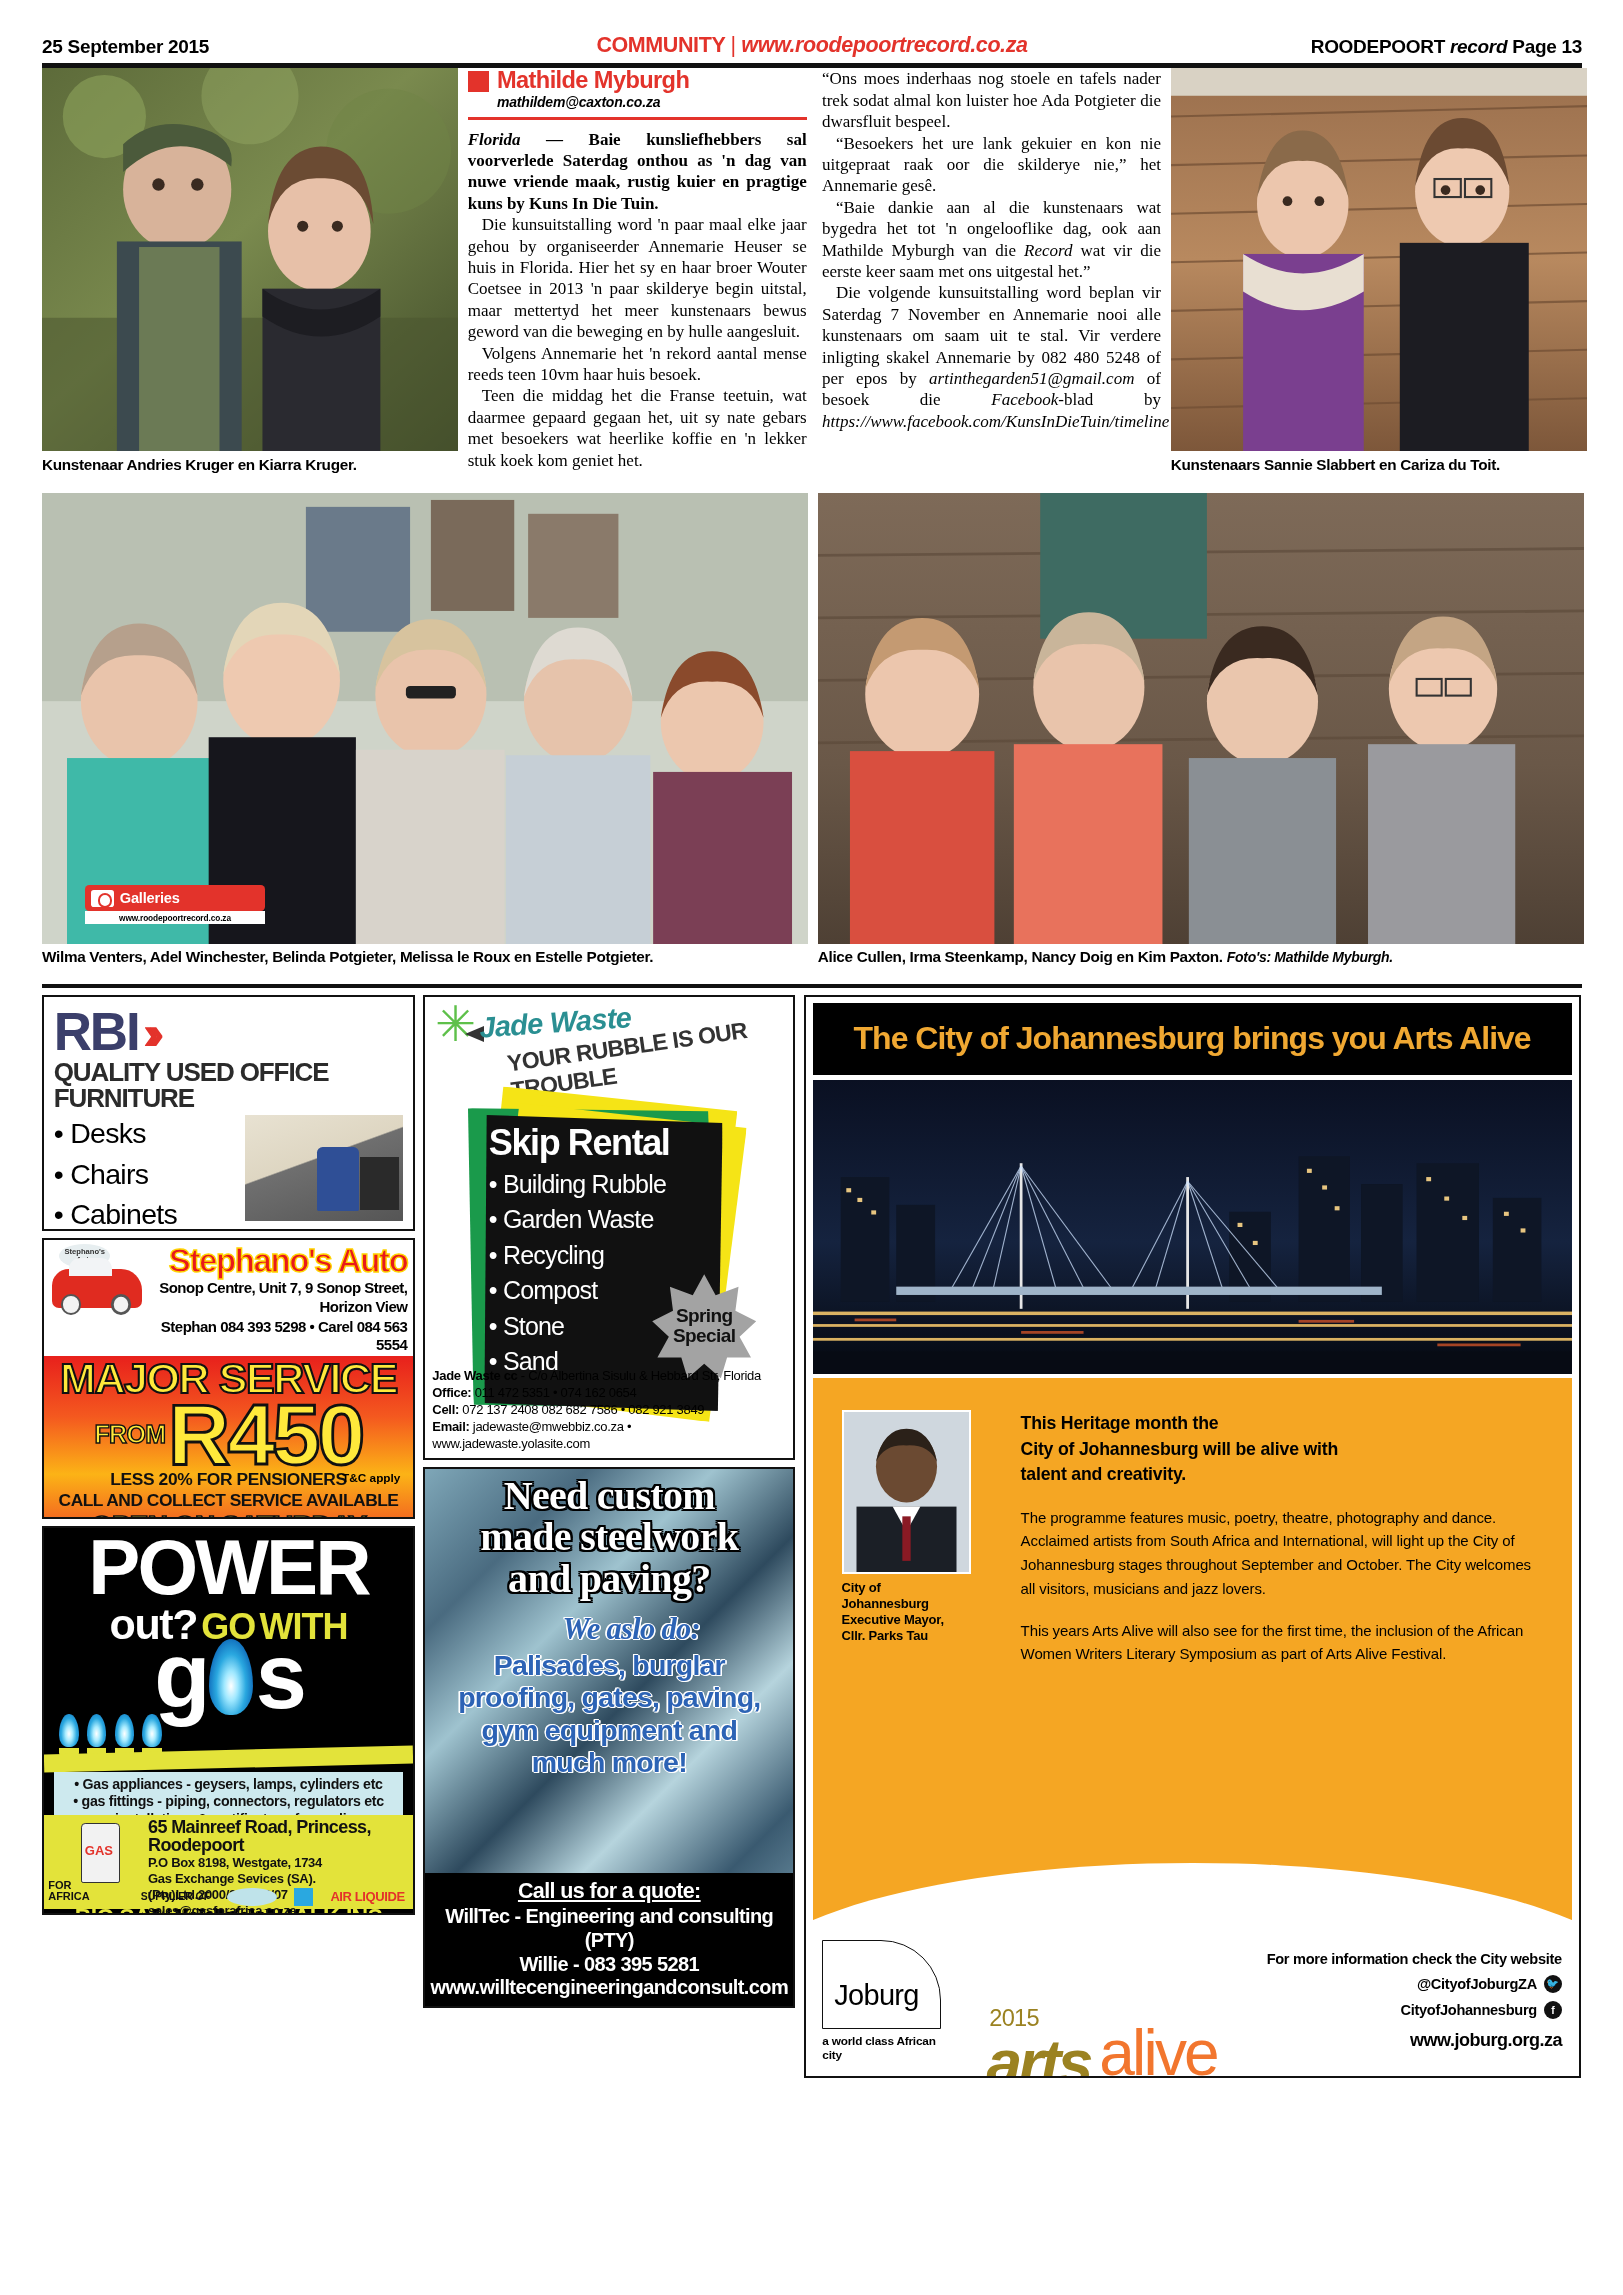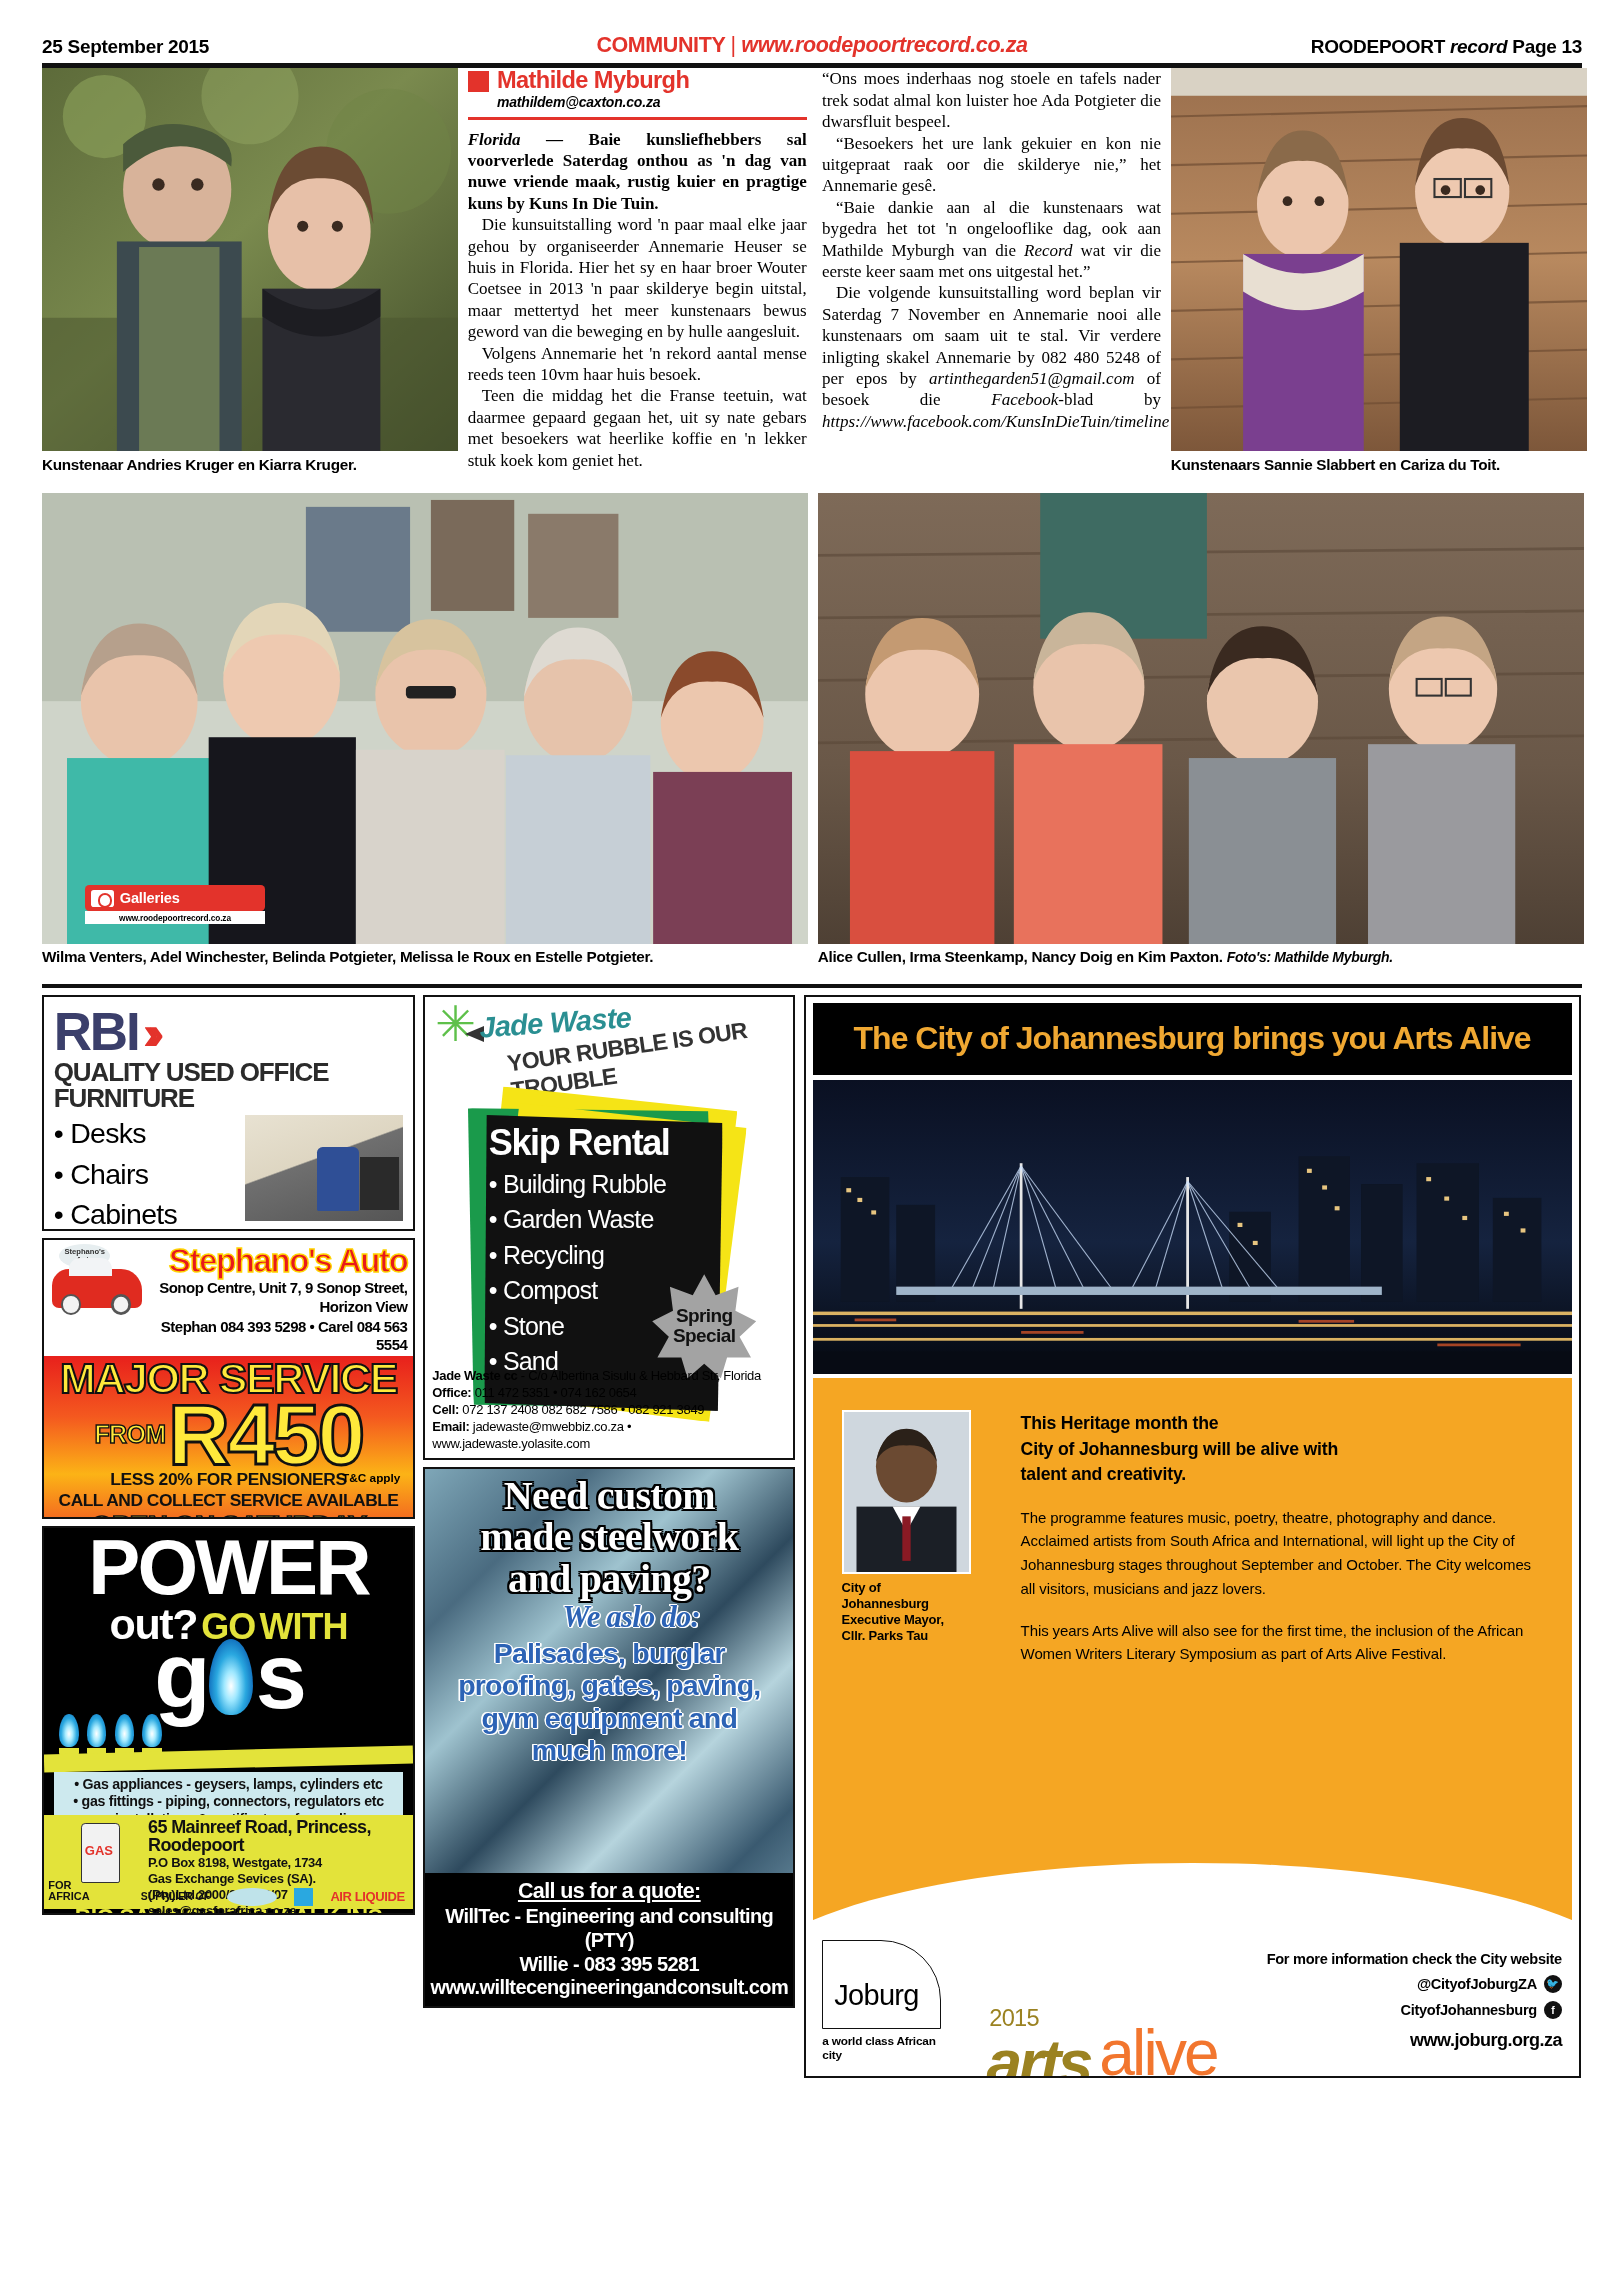--- a/index.html
+++ b/index.html
@@ -164,21 +164,21 @@
   .jade-contact b { font-weight:800;}
 
   
   .ad-steel { height: 541px; position:relative; overflow:hidden;
     background: linear-gradient(135deg,#7fa7b8 0%,#4a6b80 18%,#9fc3cf 32%,#2e4a5e 48%,#b6d4dd 62%,#3a5a70 78%,#8fb4c4 100%); }
   .steel-head { position:relative; padding-top: 5.6px; text-align:center; }
   .steel-head div { font-family:"Liberation Serif", serif; font-size: 40px; font-weight:700; color:#fff; line-height:1.04;
     text-shadow: 2.1px 0 0 #000,-2.1px 0 0 #000,0 2.1px 0 #000,0 -2.1px 0 #000, 2.1px 2.1px 0 #000, -2.1px -2.1px 0 #000, 2.1px -2.1px 0 #000, -2.1px 2.1px 0 #000;
     letter-spacing:-0.7px;}
   .steel-also { font-family:"Liberation Serif", serif; font-style:italic; font-size: 30.5px; font-weight:700; color:#2c63b5;
-    text-shadow: 1.4px 0 0 #fff,-1.4px 0 0 #fff,0 1.4px 0 #fff,0 -1.4px 0 #fff,1.4px 1.4px 0 #fff,-1.4px -1.4px 0 #fff; text-align:center; margin-top: 1px; letter-spacing:-0.7px;padding-left:44px;}
+    text-shadow: 1.4px 0 0 #fff,-1.4px 0 0 #fff,0 1.4px 0 #fff,0 -1.4px 0 #fff,1.4px 1.4px 0 #fff,-1.4px -1.4px 0 #fff; text-align:center; margin-top: 13px; letter-spacing:-0.7px;padding-left:44px;}
   .steel-list { font-size: 28.5px; font-weight:800; color:#2c63b5; text-align:center; line-height:1.14; letter-spacing:-0.8px; margin-top:1.4px;
     text-shadow: 1.4px 0 0 #fff,-1.4px 0 0 #fff,0 1.4px 0 #fff,0 -1.4px 0 #fff,1.4px 1.4px 0 #fff,-1.4px -1.4px 0 #fff;}
   .steel-foot { position:absolute; left:0; right:0; bottom:0; background:#000; color:#fff; text-align:center; padding: 5.6px 4.2px 7px;}
   .steel-foot .q { font-size: 21.5px; font-weight:800; letter-spacing:-0.6px; text-decoration: underline; }
   .steel-foot .c { font-size: 20px; font-weight:800; letter-spacing:-0.6px; line-height:1.2;}
   .steel-foot .w { font-size: 20px; font-weight:800; letter-spacing:-0.6px;}
 
   
   .ad-arts { height: 1083px; background:#fff; position:relative; padding: 5.6px 7px;}
   .arts-banner { background:#000; height: 72px; display:flex; align-items:center; justify-content:center;}

